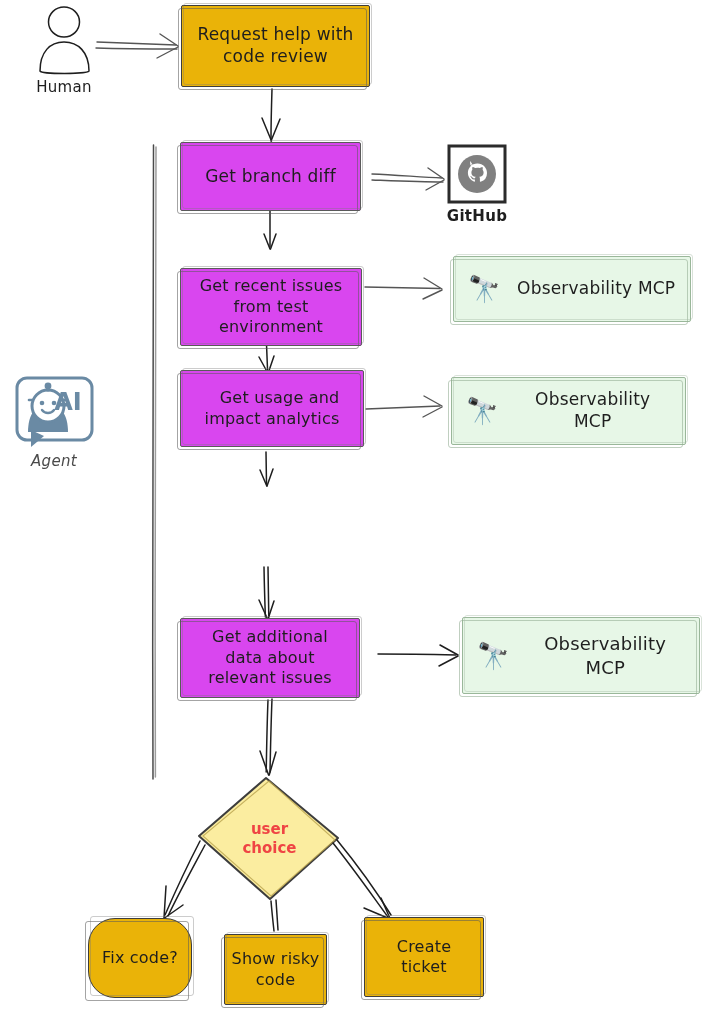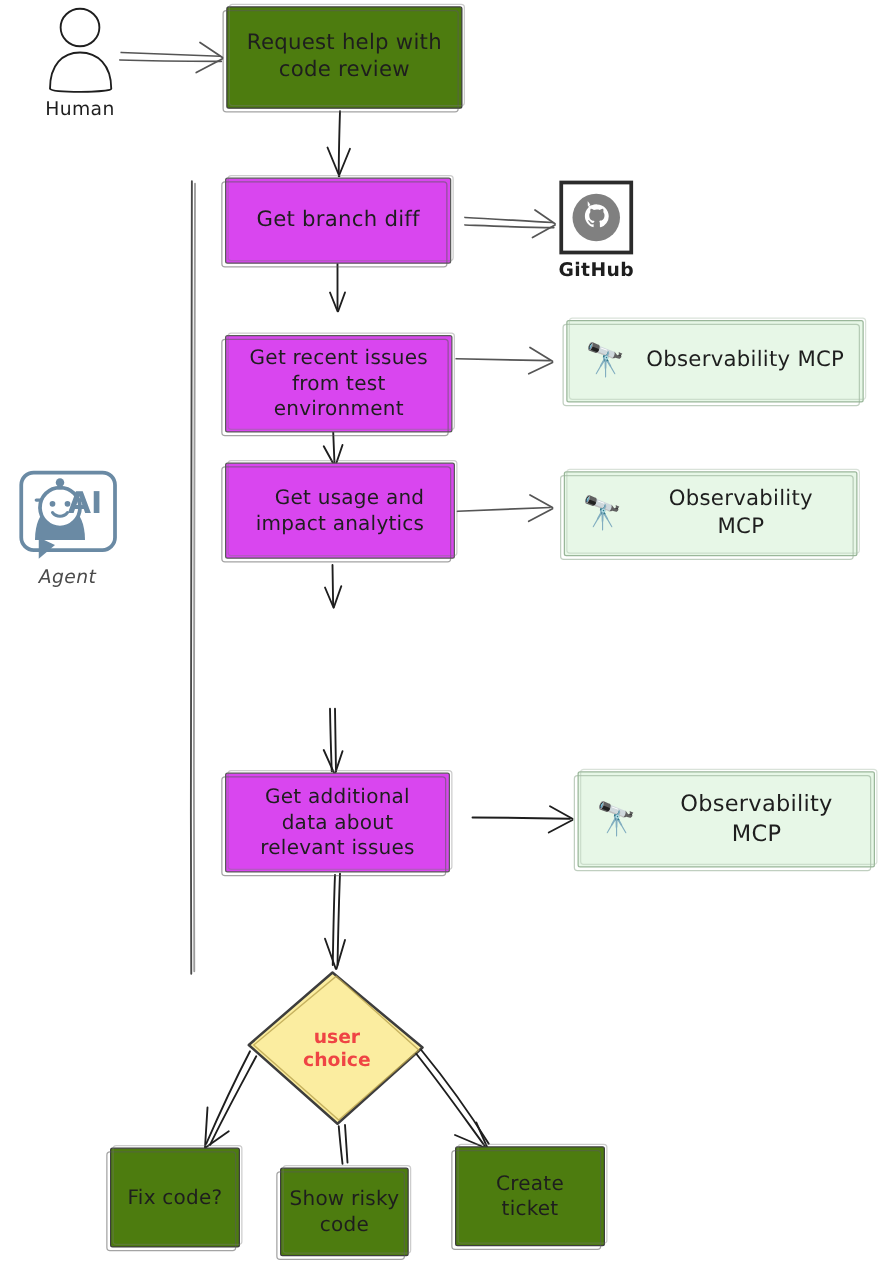--- a/index.html
+++ b/index.html
@@ -54,21 +54,21 @@
     content: "";
     position: absolute;
     left: 1px;
     top: -3px;
     right: -3px;
     bottom: 1px;
     border: 1.1px solid rgba(120,120,120,.38);
     border-radius: 3px;
     pointer-events: none;
   }
-  .pink  { background: #4d7c0f; border-color: #3d3d3d; }
+  .pink  { background: #eab308; border-color: #3d3d3d; }
   .blue  { background: #d946ef; border-color: #5a5a5a; }
   .green { background: #e7f7e7; border-color: #9ab79a; }
   .green::before { border-color: rgba(150,175,150,.6); }
   .green::after  { border-color: rgba(170,190,170,.45); }
 
   
   .diamond {
     position: absolute;
     display: flex;
     align-items: center;
@@ -300,21 +300,21 @@
     <span class="label">Get additional
 data about
 relevant issues</span>
   </div>
 
   <div class="diamond" style="left:199px; top:778px; width:139px; height:121px;">
     <span class="dlabel" style="font-size:15px; font-weight:700; margin-left:2px;">user
 choice</span>
   </div>
 
-  <div class="node sketch pink" style="left:88px; top:918px; width:104px; height:80px; font-size:16px;">
+  <div class="node sketch pink" style="left:88px; top:918px; width:104px; height:80px; font-size:16px;border-radius:27px;">
     <span class="label">Fix code?</span>
   </div>
 
   <div class="node sketch pink" style="left:224px; top:934px; width:103px; height:71px; font-size:16px;text-align:center;">
     <span class="label">Show risky
 code</span>
   </div>
 
   <div class="node sketch pink" style="left:364px; top:917px; width:120px; height:80px; font-size:16px;">
     <span class="label">Create

